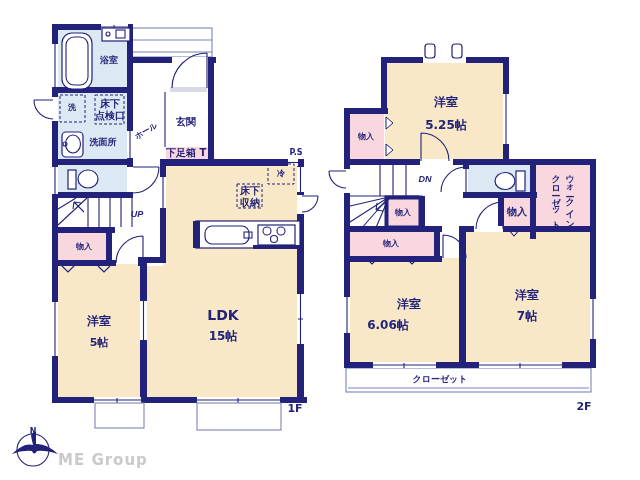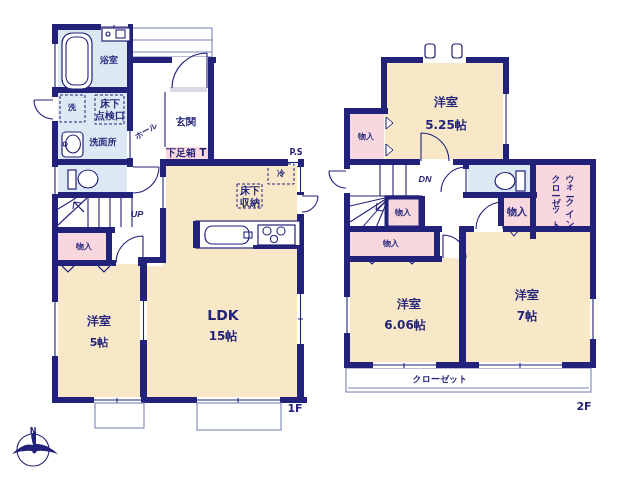--- a/index.html
+++ b/index.html
@@ -285,19 +285,20 @@
 <div class="lbl s12" style="left:446px;top:126px">5.25帖</div>
 <div class="lbl s8" style="left:366px;top:137px">物入</div>
 <div class="lbl s9 ital" style="left:425px;top:179px">DN</div>
 <div class="lbl s8" style="left:403px;top:213px">物入</div>
 <div class="lbl s7" style="left:517px;top:212px">物入</div>
 <div class="lbl s8" style="left:391px;top:244px">物入</div>
 <div class="vert" style="left:549px;top:168px;height:62px"><span>ウォークイン</span><br><span>クローゼット</span></div>
 <div class="lbl s12" style="left:527px;top:296px">洋室</div>
 <div class="lbl s12" style="left:527px;top:317px">7帖</div>
 <div class="lbl s12" style="left:409px;top:305px">洋室</div>
-<div class="lbl s12" style="left:405px;top:326px">6.06帖</div>
+<div class="lbl s12" style="left:388px;top:326px">6.06帖</div>
 <div class="lbl s9" style="left:440px;top:379px">クローゼット</div>
 <div class="lbl s11" style="left:584px;top:407px">2F</div>
 
 <div class="lbl s8" style="left:33px;top:432px">N</div>
+<div class="brand" style="left:58px;top:460px">ME Group</div>
 
 </div>
 
 </body></html>

